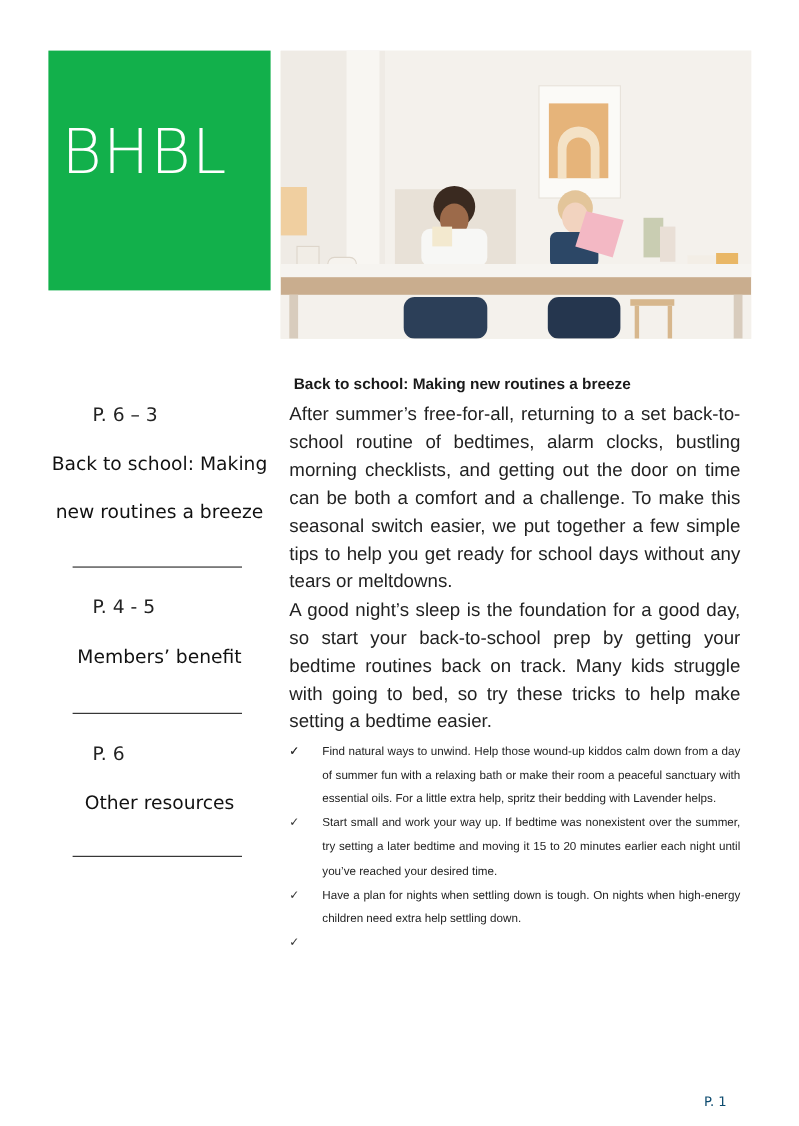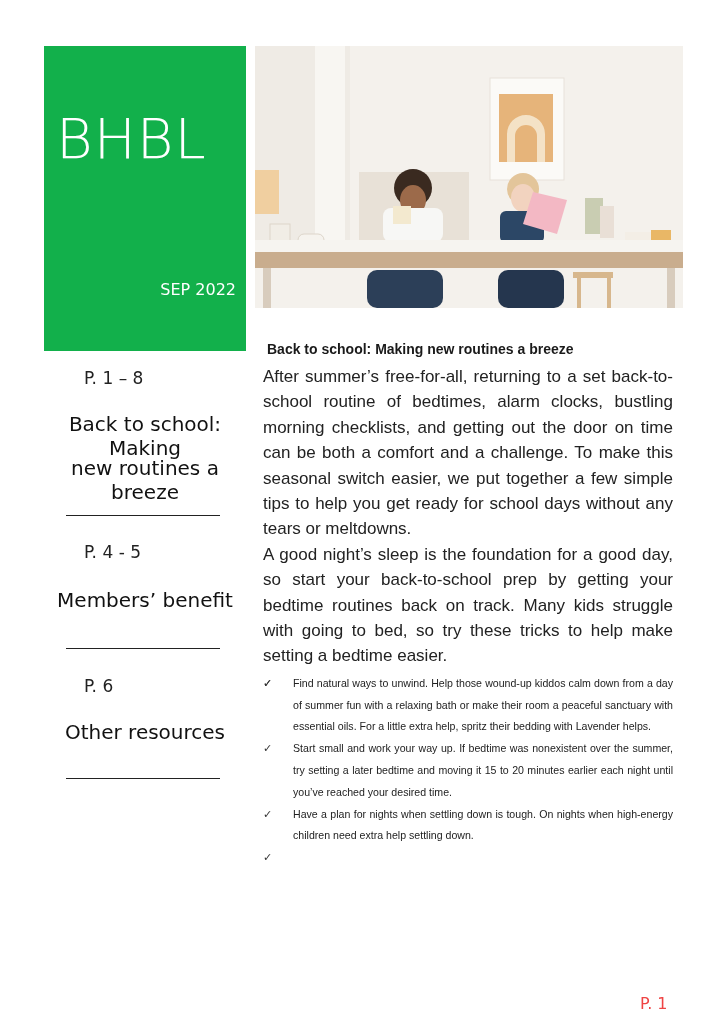--- a/index.html
+++ b/index.html
@@ -1,21 +1,21 @@
 <!DOCTYPE html>
 <html><head>
   <meta charset="utf-8">
   <style>
     html, body { margin: 0; padding: 0; }
     body {
       width: 726px; height: 1024px; background: #ffffff; position: relative; overflow: hidden;
       font-family: "Liberation Sans", sans-serif; color: #222;
     }
     .green-box {
-      position: absolute; left: 44px; top: 46px; width: 202px; height: 305px;
+      position: absolute; left: 44px; top: 46px; width: 202px; height: 218px;
       background: #12b04b; color: #fff;
       font-family: "DejaVu Sans", sans-serif;
     }
     .brand {
       position: absolute; left: 12px; top: 60px; font-size: 56px; font-weight: 300; letter-spacing: 1px;
       font-family: "DejaVu Sans", sans-serif;
     }
     .subtitle {
       position: absolute; left: 10px; top: 168px; font-size: 31px; font-weight: 300;
     }
@@ -23,35 +23,35 @@
       position: absolute; right: 10px; top: 234px; font-size: 16px;
     }
     .hero {
       position: absolute; left: 255px; top: 46px; width: 428px; height: 262px; overflow: hidden;
       background: #f3efe9;
     }
     .hero svg { display: block; }
 
     .toc { position: absolute; left: 44px; top: 360px; width: 202px; font-family: "DejaVu Sans", sans-serif; }
     .toc-page { position: absolute; left: 40px; font-size: 17px; color: #222; }
-    .toc-title { position: absolute; left: 0; width: 202px; text-align: center; font-size: 20px; color: #111; }
+    .toc-title { position: absolute; left: 0; width: 202px; text-align: center; font-size: 17px; color: #111; }
     .toc-rule { position: absolute; left: 22px; width: 154px; border-top: 1px solid #222; }
 
     .article { position: absolute; left: 263px; top: 334px; width: 410px; }
     .headline { font-size: 14px; font-weight: bold; color: #1a1a1a; margin: 4px; line-height: 22px; }
     .intro, .section-body {
       font-size: 17px; line-height: 25.4px; text-align: justify; margin: 0; color: #222;
     }
     .intro { margin-top: 2px; }
     .section-heading { font-size: 12.4px; margin: 22px 0 0 0; line-height: 24px; color: #222; }
     .tips { list-style: none; margin: 4px 0 0 0; padding: 0; }
     .tip { position: relative; padding-left: 30px; font-size: 10.6px; line-height: 21.8px; text-align: justify; color: #222; }
     .tip .check { position: absolute; left: 0; top: 0; font-size: 11px; color: #333; }
 
-    .page-num { position: absolute; left: 640px; top: 994px; font-size: 16px; color: #ef4444; font-family: "DejaVu Sans", sans-serif; }
+    .page-num { position: absolute; left: 640px; top: 994px; font-size: 12px; color: #0c4a6e; font-family: "DejaVu Sans", sans-serif; }
   </style>
 </head>
 <body>
 
 <div class="green-box">
   <div class="brand">BHBL</div>
   <div class="date">SEP  2022</div>
 </div>
 
 <div class="hero">
@@ -84,21 +84,21 @@
     <rect x="412" y="222" width="8" height="40" fill="#d8ccbd"></rect>
     <rect x="112" y="224" width="76" height="38" rx="10" fill="#2c3f58"></rect>
     <rect x="243" y="224" width="66" height="38" rx="10" fill="#25364e"></rect>
     <rect x="318" y="226" width="40" height="6" fill="#d7b78d"></rect>
     <rect x="322" y="232" width="4" height="30" fill="#d7b78d"></rect>
     <rect x="352" y="232" width="4" height="30" fill="#d7b78d"></rect>
   </svg>
 </div>
 
 <div class="toc">
-  <div class="toc-page" style="top:8px">P. 1 – 8</div>
+  <div class="toc-page" style="top:8px">P. 6 – 3</div>
   <div class="toc-title" style="top:52px">Back to school: Making</div>
   <div class="toc-title" style="top:96px">new routines a breeze</div>
   <div class="toc-rule" style="top:155px"></div>
 
   <div class="toc-page" style="top:182px">P. 4 - 5</div>
   <div class="toc-title" style="top:228px">Members’ benefit</div>
   <div class="toc-rule" style="top:288px"></div>
 
   <div class="toc-page" style="top:316px">P. 6</div>
   <div class="toc-title" style="top:360px">Other resources</div>

